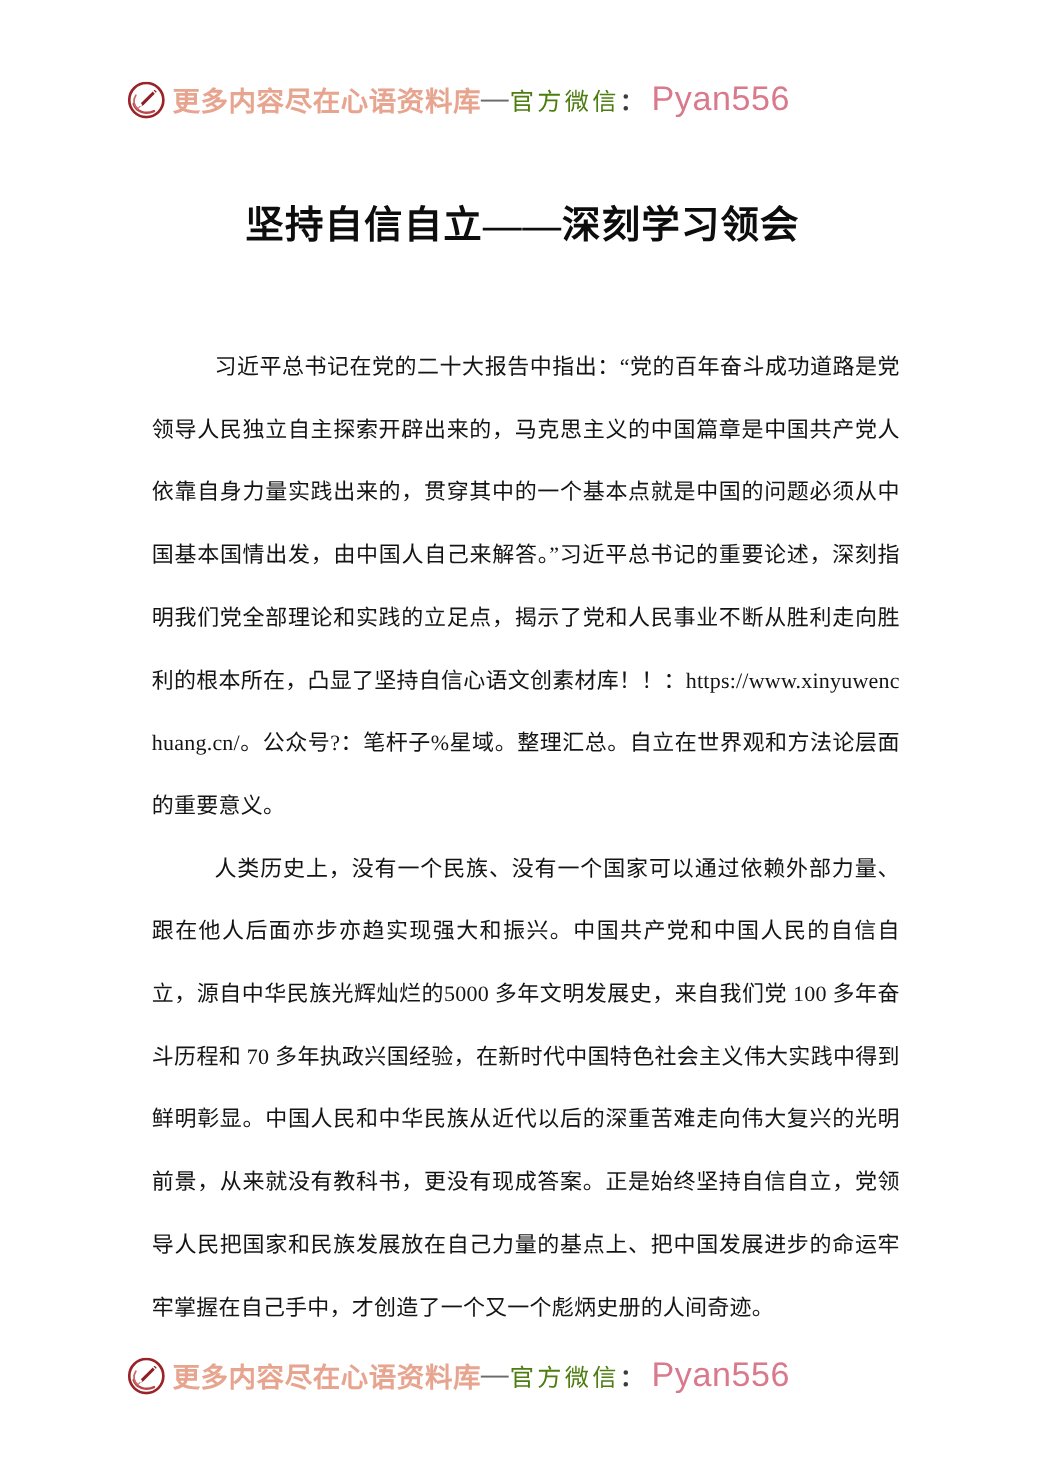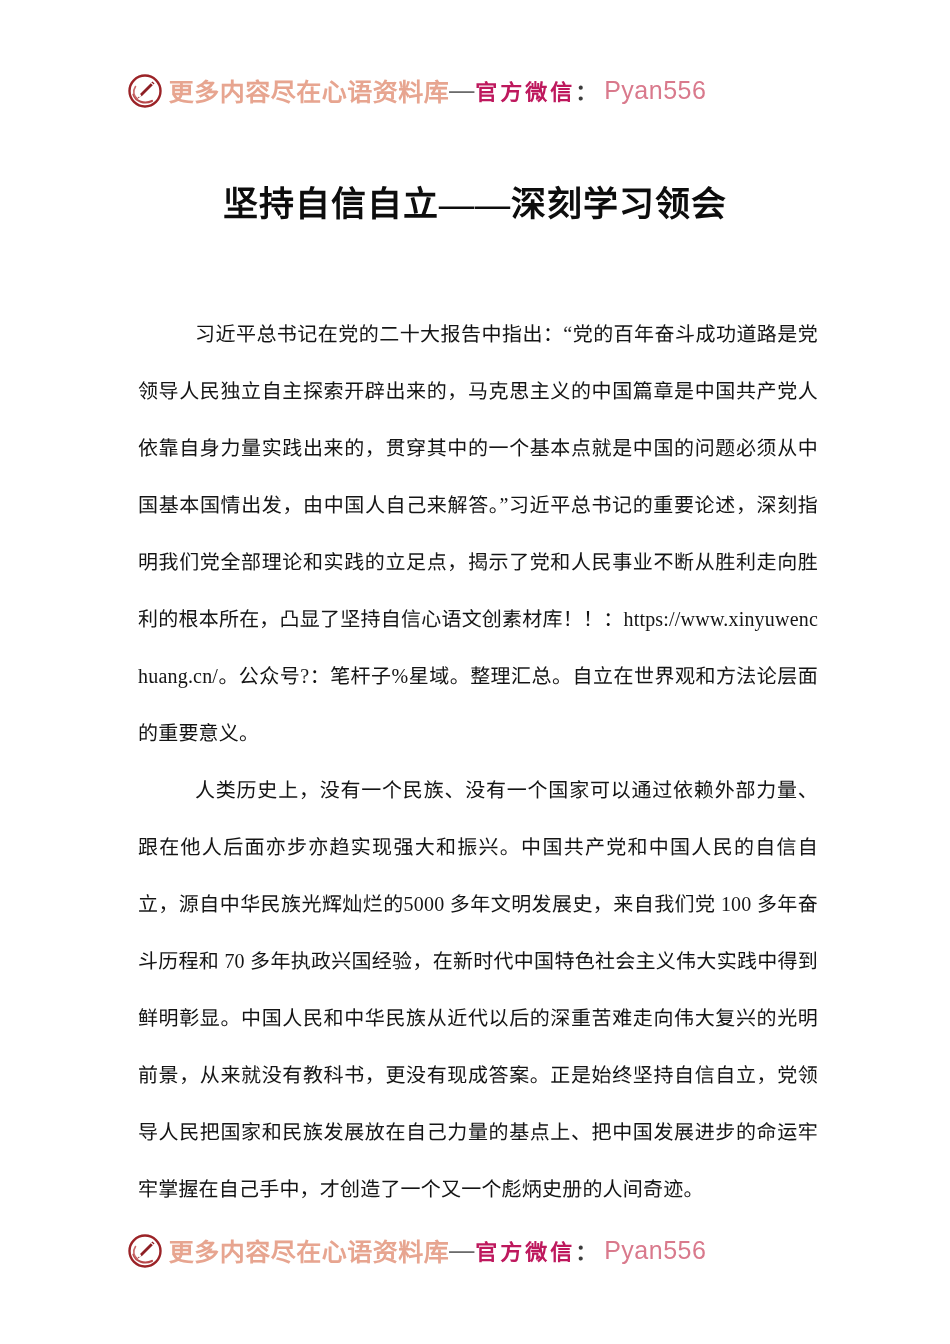--- a/index.html
+++ b/index.html
@@ -56,36 +56,36 @@
   }
   .wm-dash {
     font-family: "Liberation Serif", "DejaVu Serif", serif;
     font-weight: bold;
     font-size: 25px;
     color: #6b6b6b;
     letter-spacing: 0;
   }
   .wm-official {
     font-family: "Liberation Serif", "DejaVu Serif", serif;
-    font-weight: bold;
+    font-weight: normal;
     font-size: 22px;
-    color: #be185d;
+    color: #4d7c0f;
     letter-spacing: 3px;
     padding-left: 1px;
   }
   .wm-colon {
     font-family: "Liberation Serif", "DejaVu Serif", serif;
     font-weight: bold;
     font-size: 22px;
     color: #3b3b3b;
     letter-spacing: 0;
   }
   .wm-handle {
     font-family: "Liberation Sans", "DejaVu Sans", sans-serif;
-    font-size: 25px;
+    font-size: 31px;
     color: #d9798c;
     letter-spacing: 0.5px;
     padding-left: 7px;
   }
 
   
   .doc-title {
     position: absolute;
     left: 0;
     top: 150px;

